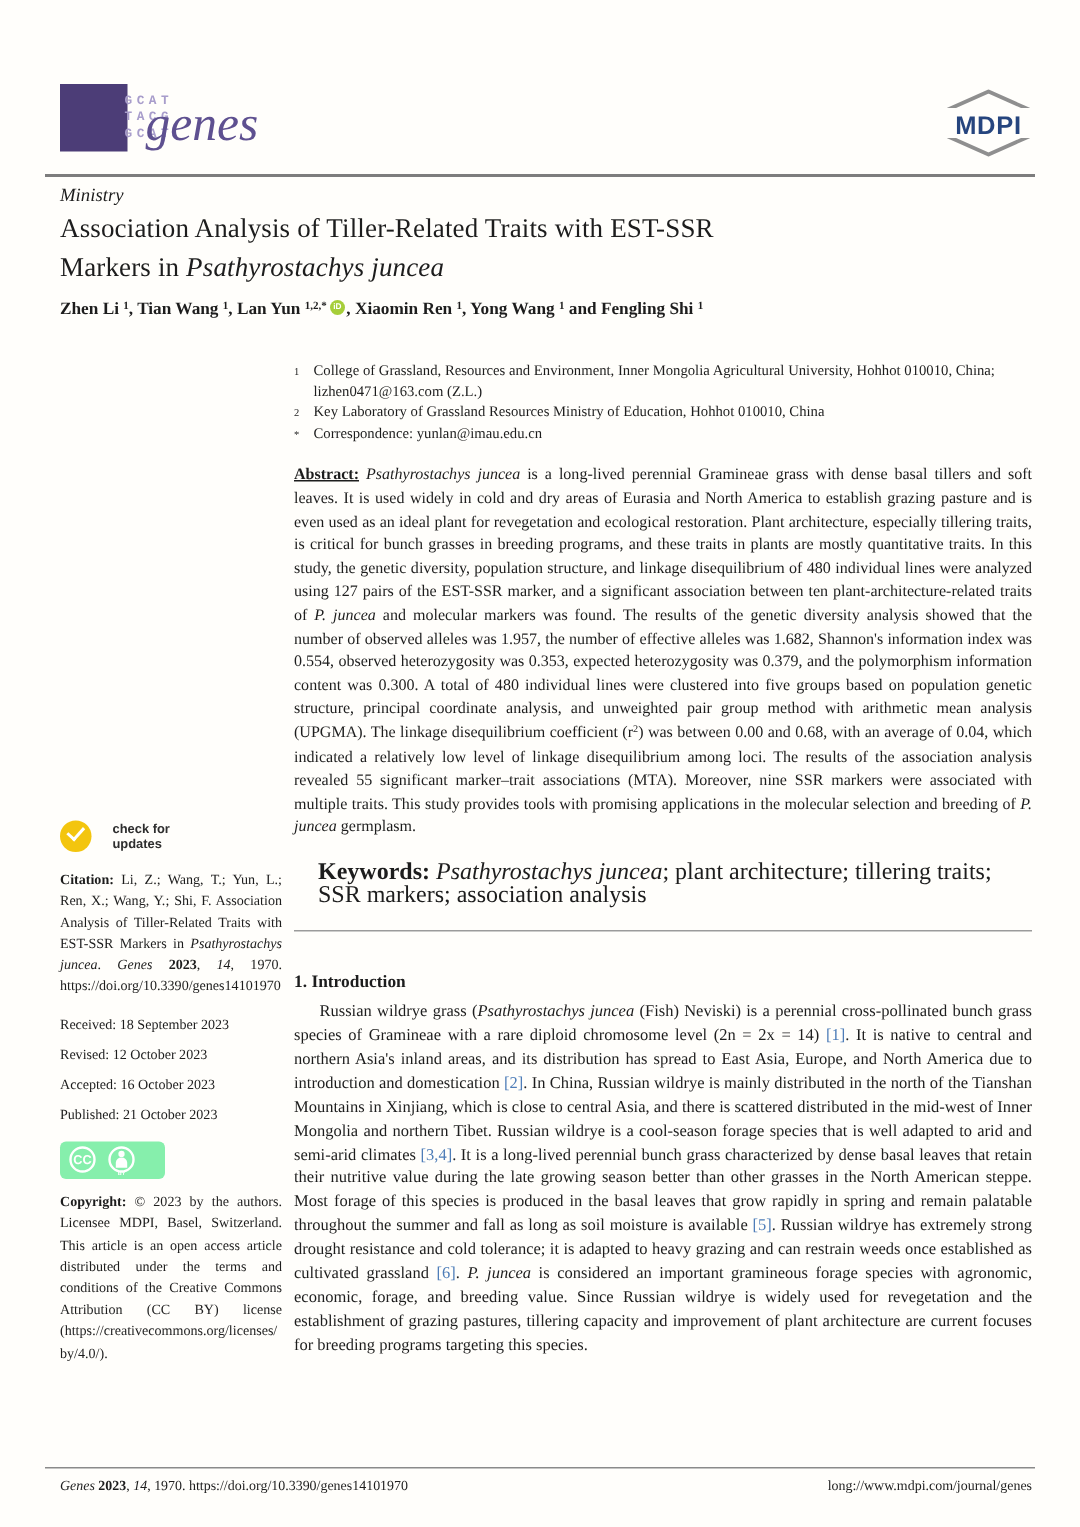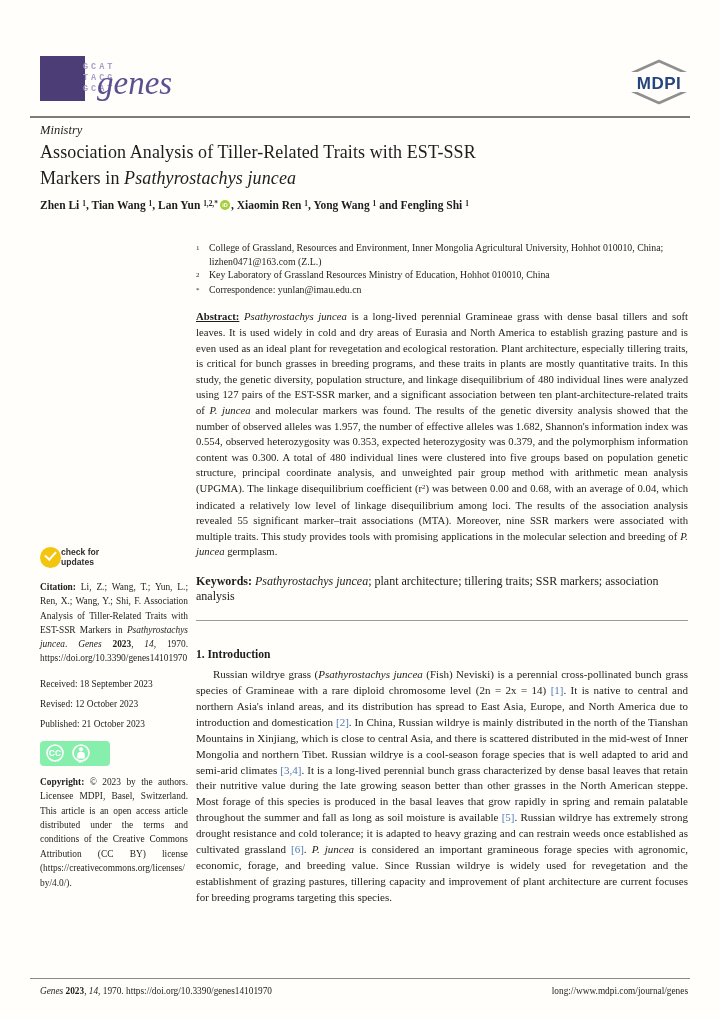--- a/index.html
+++ b/index.html
@@ -47,29 +47,29 @@
   }
 
   
   .main-col { position:absolute; left:196px; top:241px; width:492px; }
   .affiliations { font-size:9.8px; line-height:13.6px; }
   .aff-row { display:flex; }
   .aff-marker { flex:none; width:13px; font-size:7px; padding-top:1px; }
   .aff-text { flex:1; }
   .abstract { margin-top:12px; font-size:10.7px; line-height:15.6px; text-align:justify; }
   .abstract-label { font-weight:bold;text-decoration:underline; }
-  .keywords { margin-top:14px; font-size:12px; line-height:15.6px; }
+  .keywords { margin-top:14px; font-size:16px; line-height:15.6px;margin-left:16px; }
   .keywords-label { font-weight:bold; }
   .kw-rule { margin-top:15px; border-top:1px solid #9b9b9b; }
   .intro-heading { margin-top:27px; font-size:11.6px; font-weight:bold; }
   .intro-para { margin-top:6px; font-size:11px; line-height:15.9px; text-align:justify; text-indent:17px; }
 
   
   .sidebar { position:absolute; left:40px; top:547px; width:148px; }
-  .update-badge { display:flex; align-items:center; gap:0; cursor:pointer; }
+  .update-badge { display:flex; align-items:center; gap:14px; cursor:pointer; }
   .badge-circle {
     width:21px; height:21px; border-radius:50%; background:#f3c50e; position:relative; flex:none;
   }
   .badge-circle::after {
     content:""; position:absolute; left:5px; top:4px; width:9px; height:5px;
     border-left:2.5px solid #fff; border-bottom:2.5px solid #fff; transform:rotate(-48deg);
   }
   .badge-text { font-family:"Liberation Sans",sans-serif; font-size:8.6px; font-weight:bold; line-height:9.5px; color:#2e2e2e; }
   .citation { margin-top:12px; font-size:9.4px; line-height:14.3px; text-align:justify; overflow-wrap:anywhere; }
   .citation-label { font-weight:bold; }
@@ -151,20 +151,21 @@
         <div>updates</div>
       </div>
     </div>
 
     <div class="citation"><span class="citation-label">Citation:</span><span><span class="seg-n"> Li, Z.; Wang, T.; Yun, L.; Ren, X.; Wang, Y.; Shi, F. Association Analysis of Tiller-Related Traits with EST-SSR Markers in </span><span class="seg-i">Psathyrostachys juncea</span><span class="seg-n">. </span><span class="seg-i">Genes </span><span class="seg-b">2023</span><span class="seg-n">, </span><span class="seg-i">14</span><span class="seg-n">, 1970. https://doi.org/10.3390/genes14101970</span></span></div>
 
 
     <div class="dates">
       <div class="date-line">Received: 18 September 2023</div>
       <div class="date-line">Revised: 12 October 2023</div>
+      <div class="date-line">Accepted: 16 October 2023</div>
       <div class="date-line">Published: 21 October 2023</div>
     </div>
 
     <div class="cc-badge">
       <svg width="57" height="21" viewBox="0 0 57 21">
         <circle cx="15" cy="10" r="8" fill="none" stroke="#fff" stroke-width="1.6"></circle>
         <text x="15" y="13.2" text-anchor="middle" font-family="Liberation Sans, sans-serif" font-size="8.5" font-weight="bold" fill="#fff">CC</text>
         <circle cx="41" cy="10" r="8" fill="none" stroke="#fff" stroke-width="1.6"></circle>
         <circle cx="41" cy="6.3" r="2.1" fill="#fff"></circle>
         <path d="M37.2 15.5 v-3.4 a3.8 3.4 0 0 1 7.6 0 v3.4 z" fill="#fff"></path>

